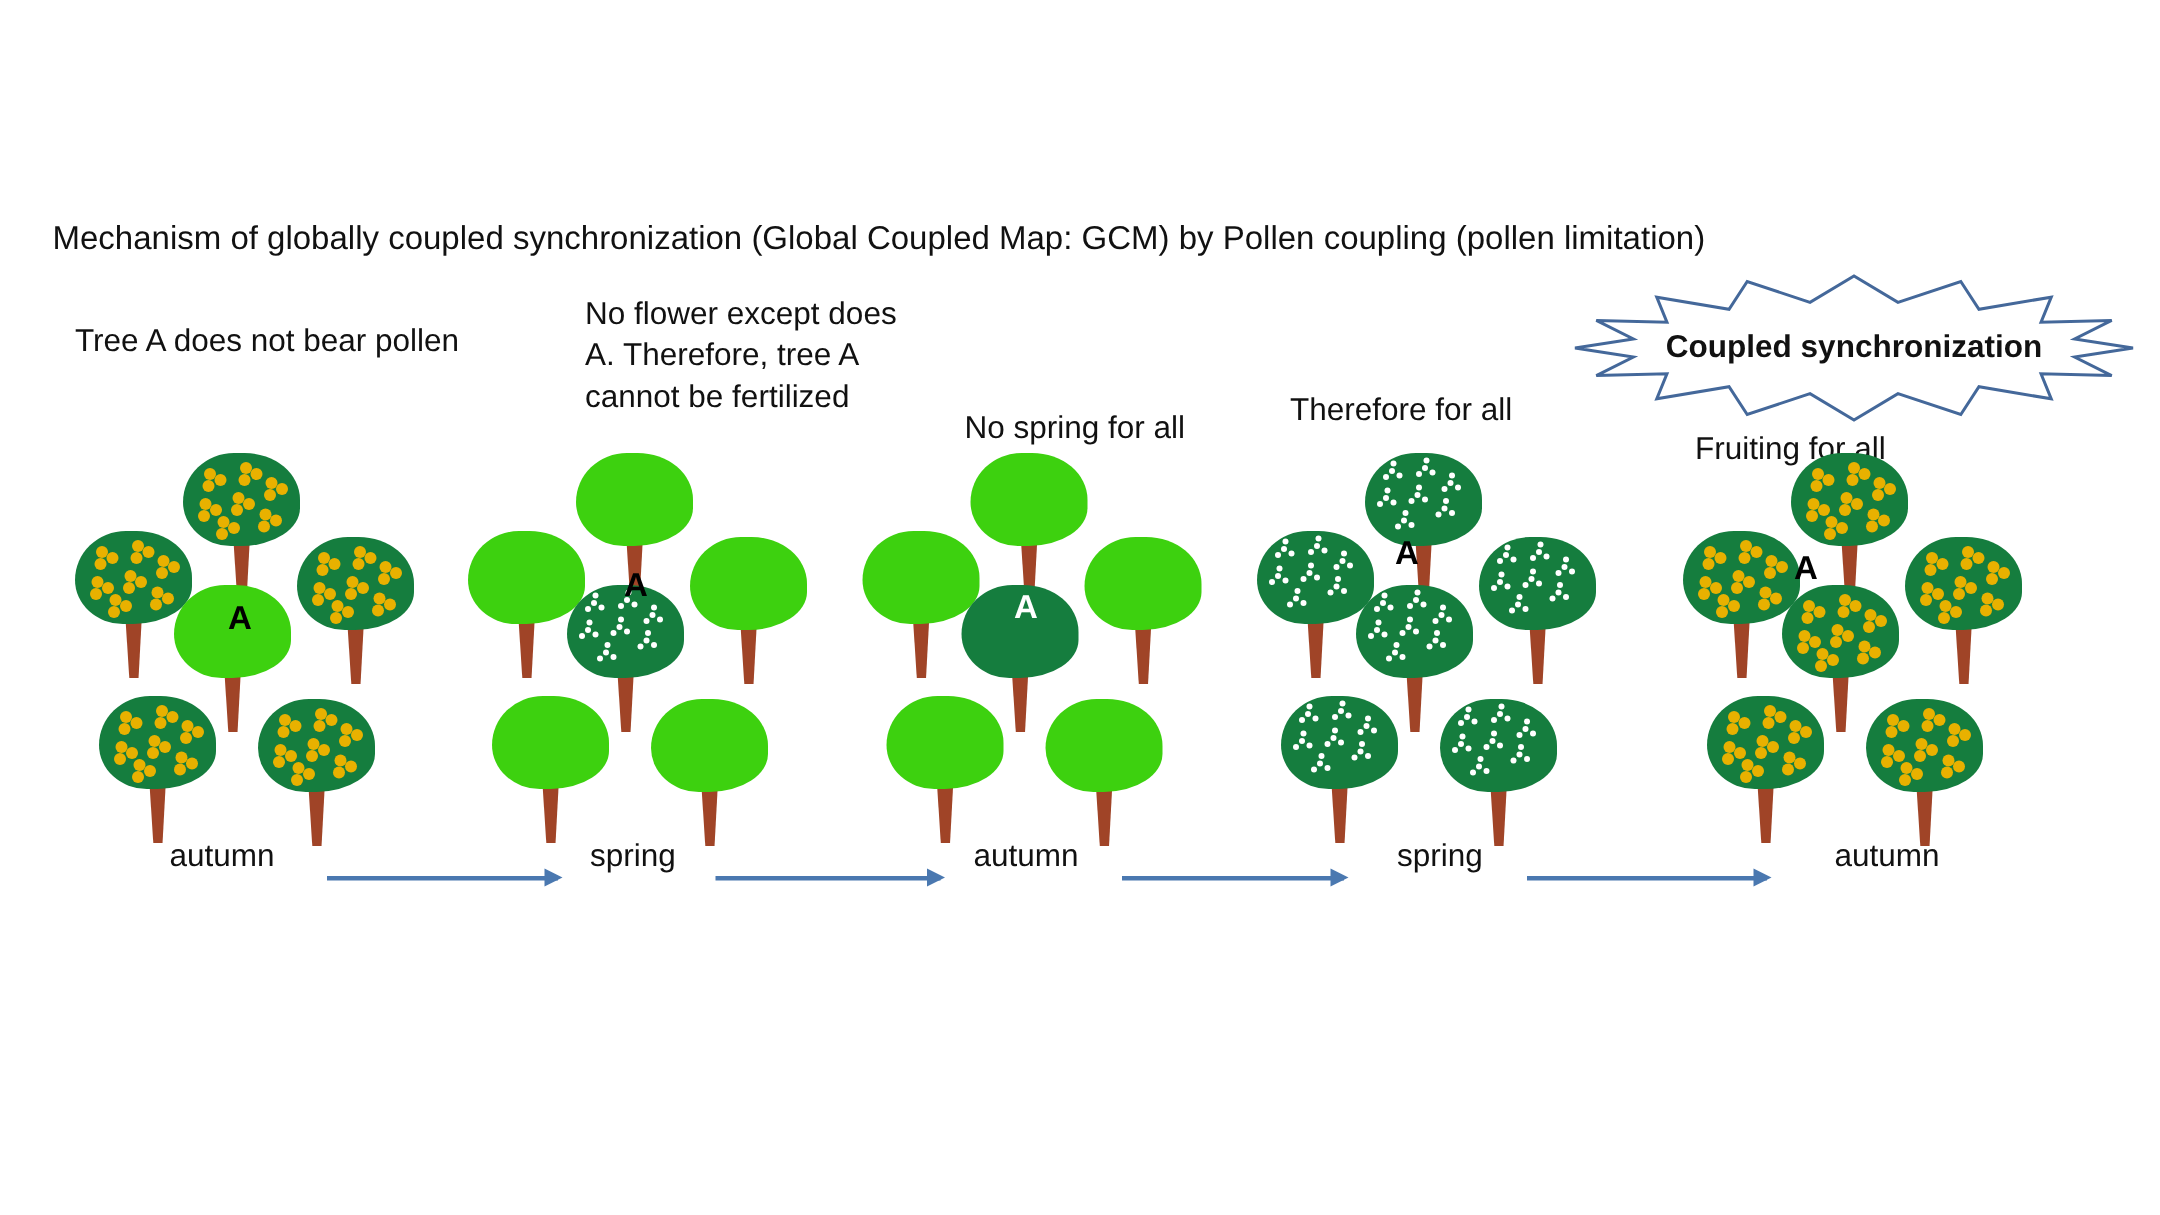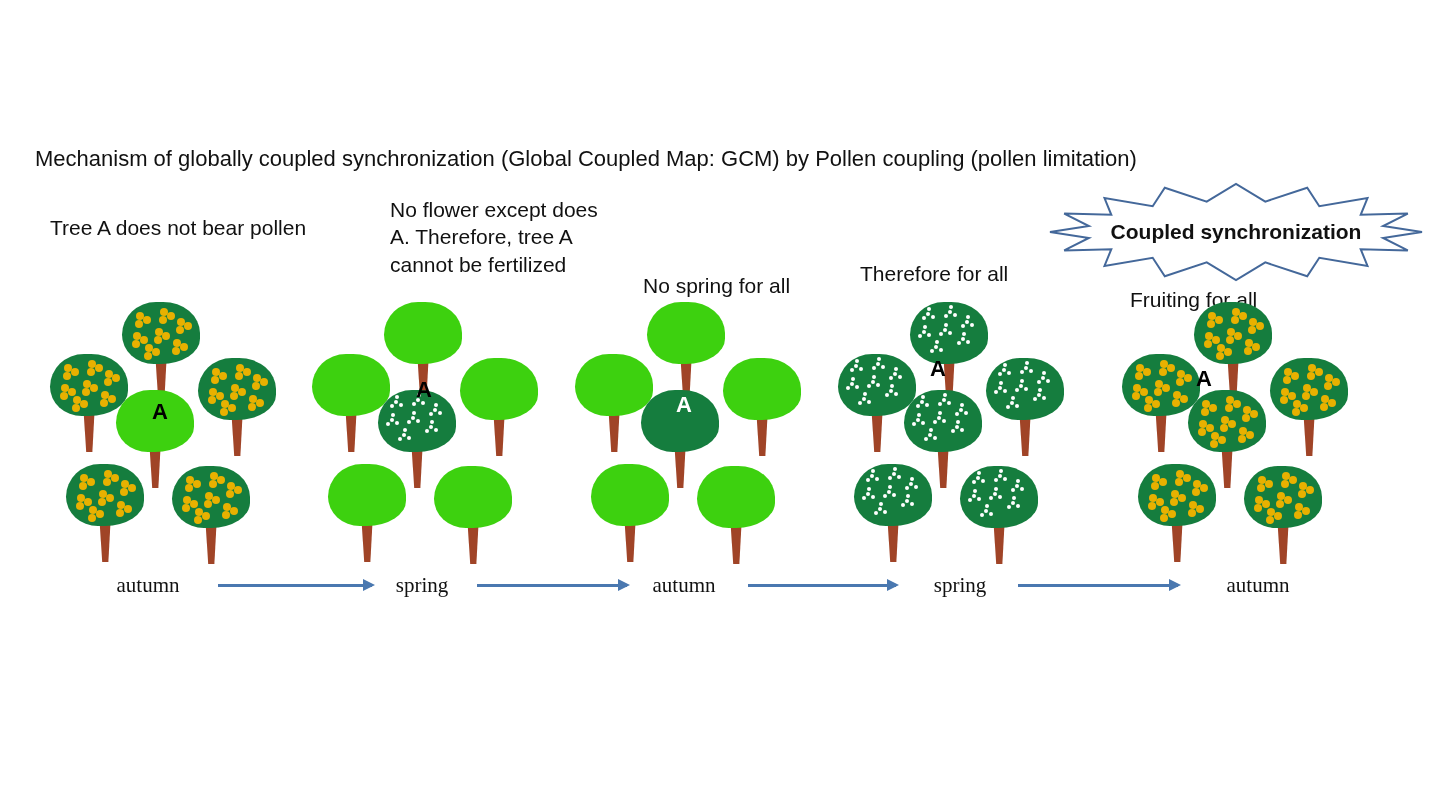--- a/index.html
+++ b/index.html
@@ -14,21 +14,21 @@
   .tree { position: absolute; width: 78px; height: 112px; }
   .trunk { position: absolute; left: 32px; top: 46px; width: 14px; height: 52px;
            clip-path: polygon(6% 0, 94% 0, 74% 100%, 30% 100%); z-index: 0; }
   .canopy { position: absolute; left: 0; top: 0; width: 78px; height: 62px;
             border-radius: 48% 52% 55% 45% / 58% 55% 45% 52%; z-index: 1; }
   .fruit { position: absolute; width: 8px; height: 8px; border-radius: 50%; z-index: 2; display: block; }
   .flower { position: absolute; width: 4px; height: 4px; border-radius: 50%; z-index: 2; display: block; }
 
   .a-label { position: absolute; font-size: 22px; font-weight: bold; z-index: 4; }
 
-  .season { position: absolute; top: 573px; font-size: 21px; color: #111; text-align: center; font-family: Liberation Serif, serif; }
+  .season { position: absolute; top: 559px; font-size: 21px; color: #111; text-align: center; }
   .arrow { position: absolute; top: 584px; height: 0; border-top-style: solid; border-top-width: 3px; }
   .arrow .head { position: absolute; right: -3px; top: -8px; width: 0; height: 0;
                  border-top: 6.5px solid transparent; border-bottom: 6.5px solid transparent;
                  border-left-style: solid; border-left-width: 12px; }
 
   .burst { position: absolute; left: 1046px; top: 180px; width: 380px; height: 104px; }
   .burst svg { position: absolute; left: 0; top: 0; }
   .burst-text { position: absolute; left: 0; top: 0; width: 100%; height: 100%;
                 display: flex; align-items: center; justify-content: center;
                 font-size: 21px; font-weight: bold; color: #111; }

